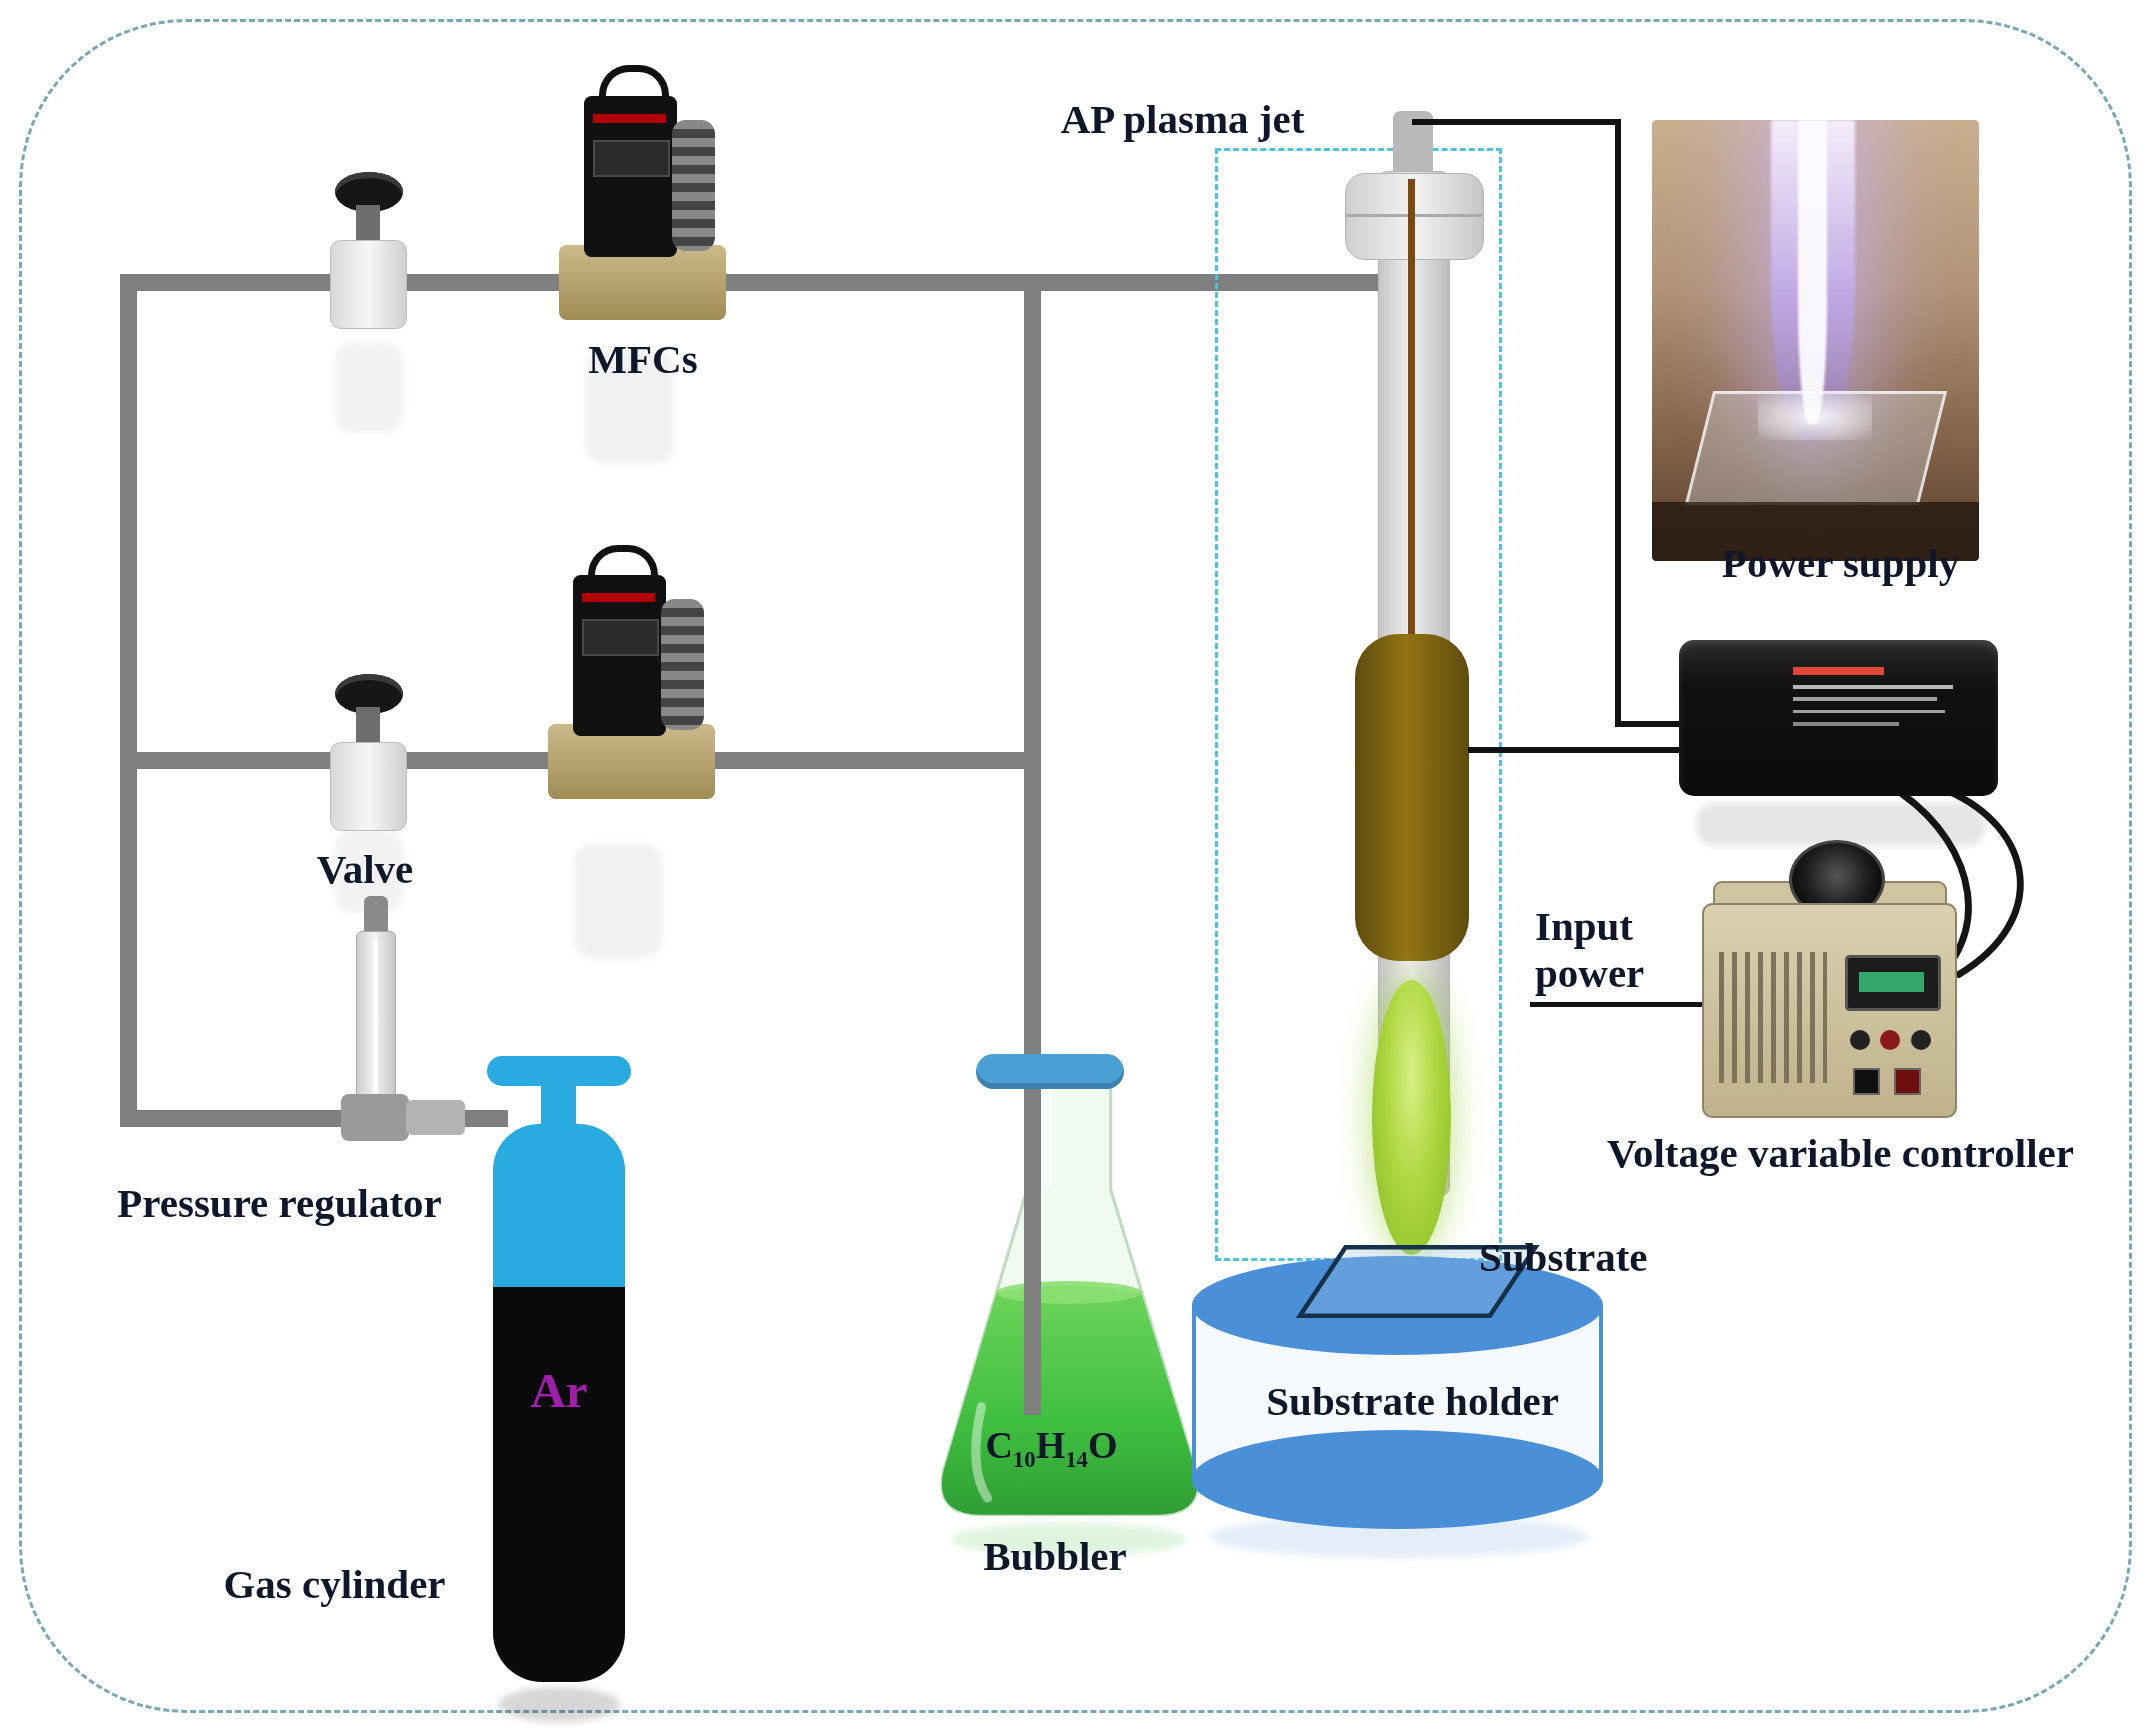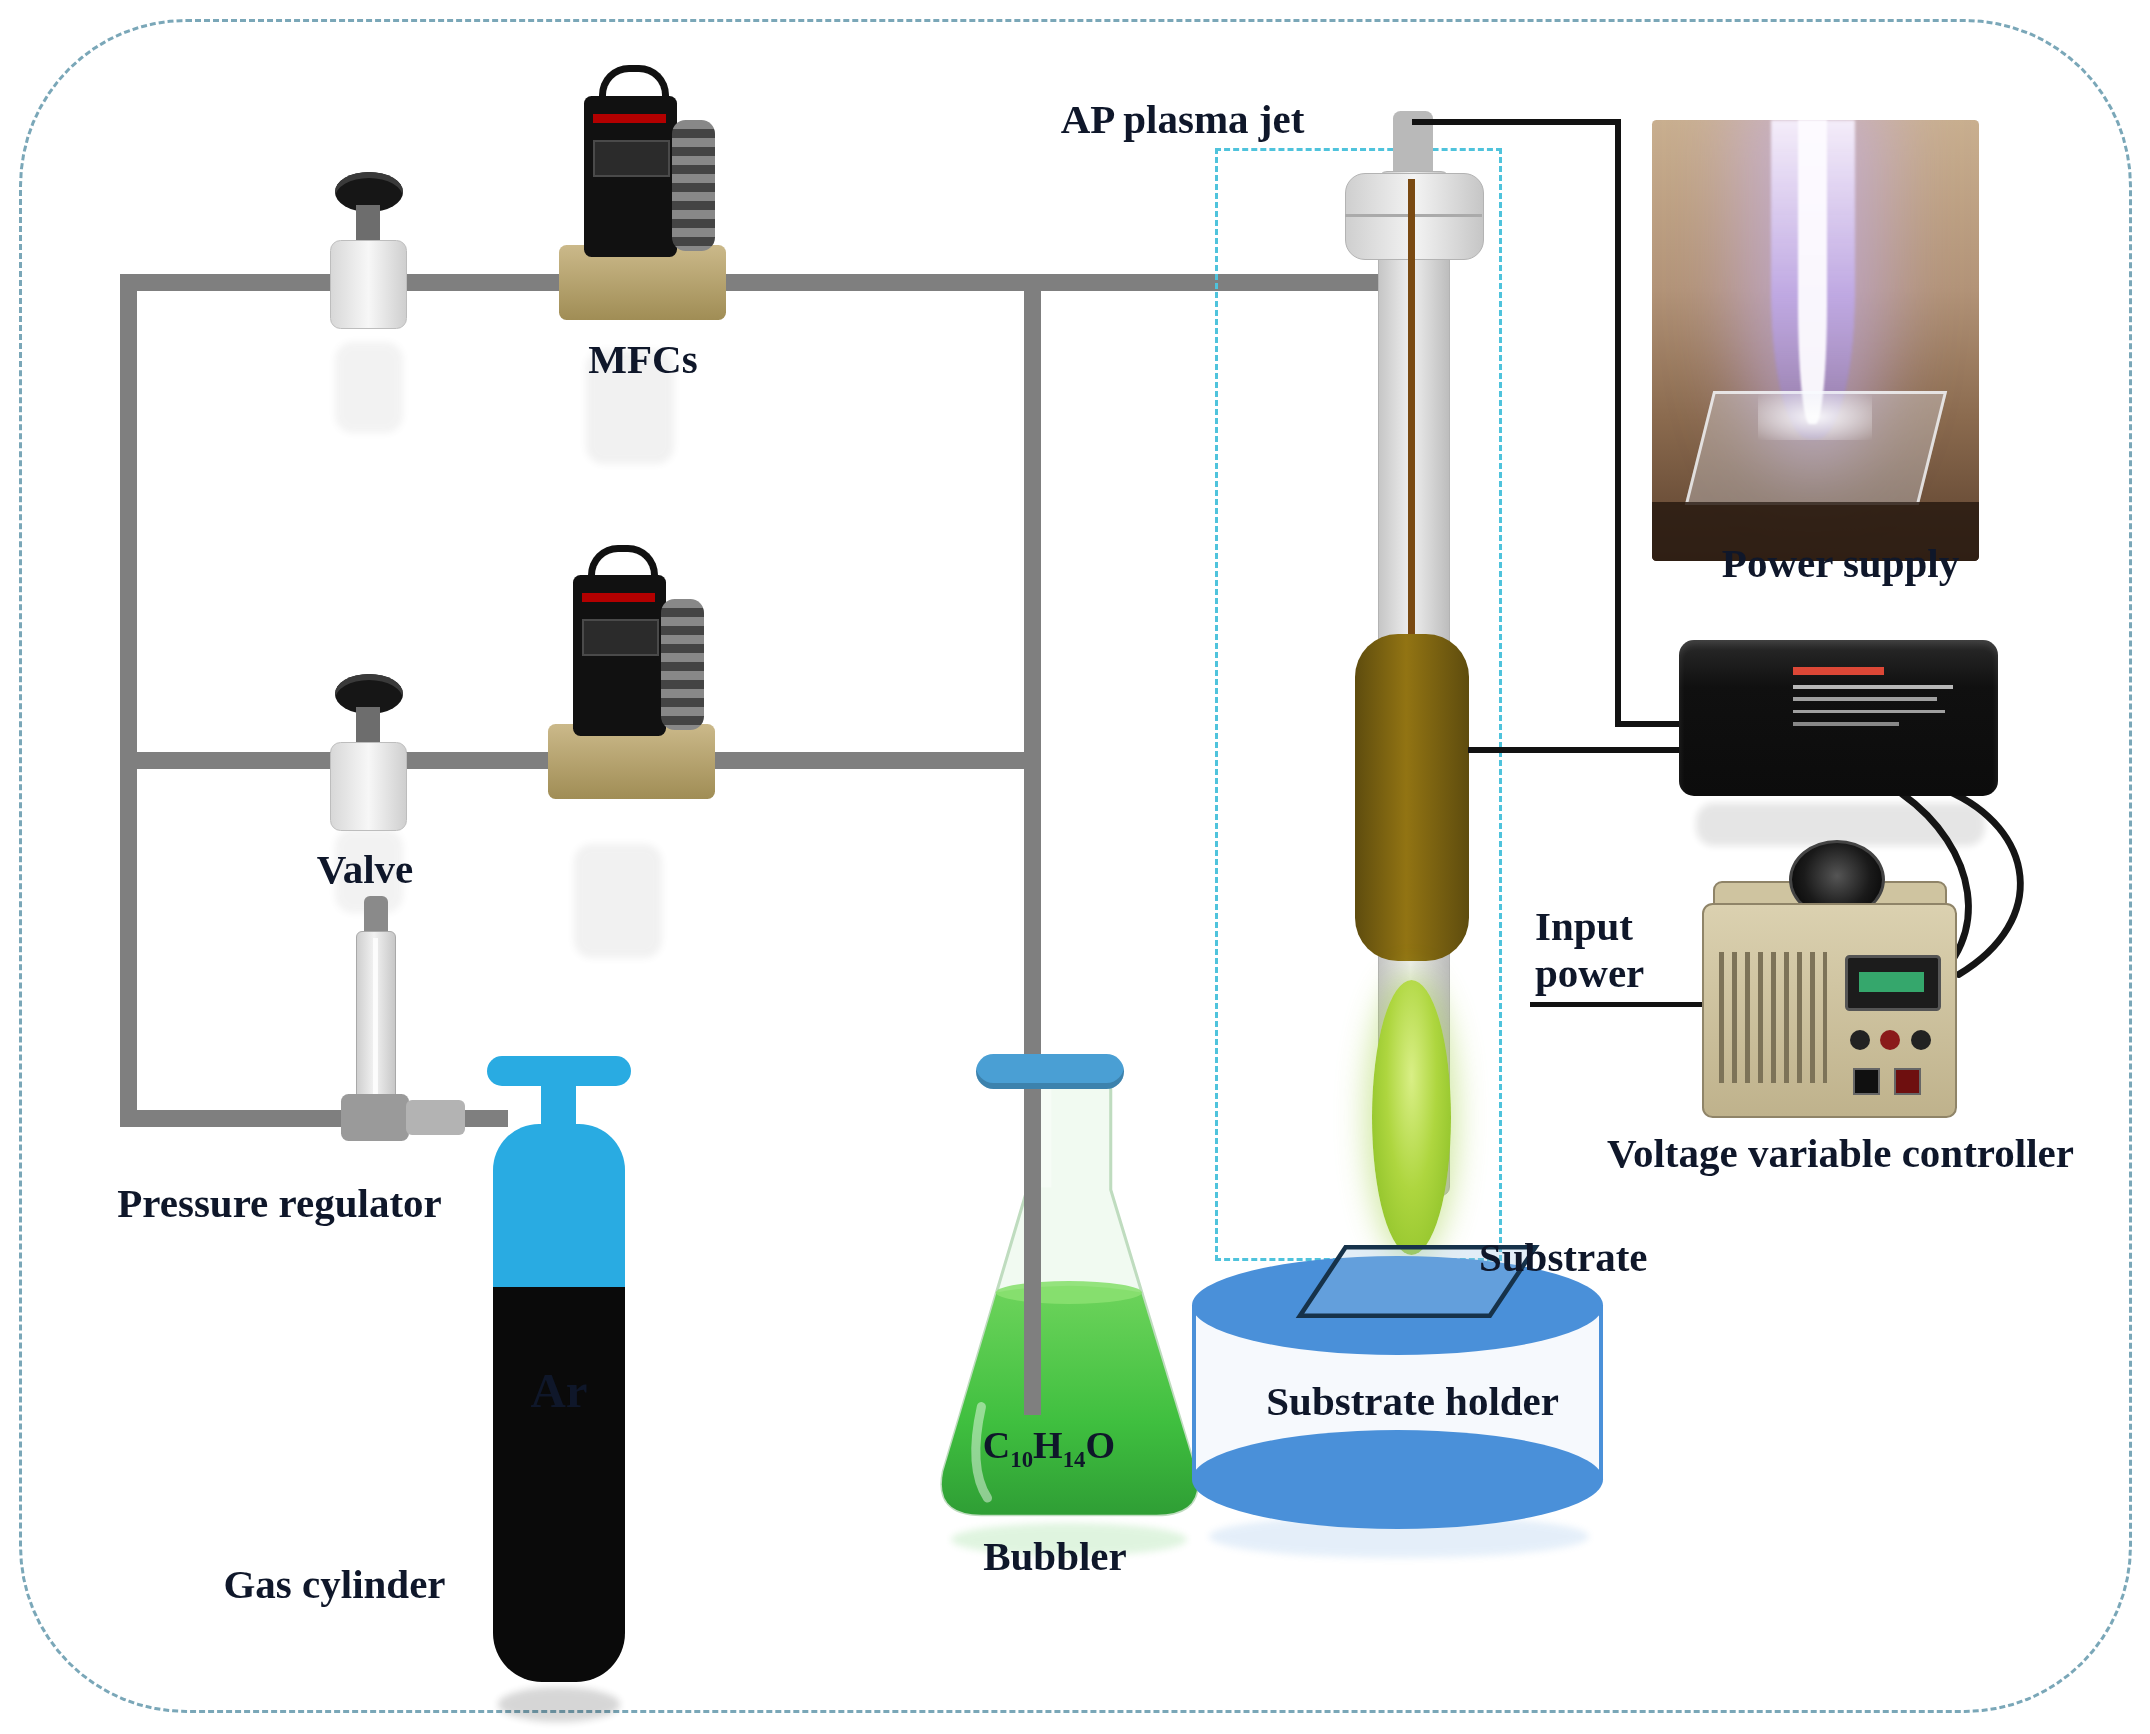--- a/index.html
+++ b/index.html
@@ -31,21 +31,21 @@
   <div class="ghost" style="left:335px;top:829px;width:68px;height:84px;opacity:.07;"></div>
   <div class="ghost" style="left:498px;top:1687px;width:122px;height:35px;background:#222;opacity:.18;border-radius:50%;"></div>
   <div class="ghost" style="left:951px;top:1523px;width:236px;height:33px;background:#3fbf3f;opacity:.16;border-radius:50%;"></div>
   <div class="ghost" style="left:1209px;top:1515px;width:380px;height:43px;background:#4a90d9;opacity:.14;border-radius:50%;"></div>
   <div class="ghost" style="left:1696px;top:803px;width:289px;height:43px;background:#111;opacity:.10;"></div>
 
   <div class="abs" style="left:487px;top:1056px;width:144px;height:30px;background:#29abe2;border-radius:15px;"></div>
   <div class="abs" style="left:541px;top:1081px;width:35px;height:47px;background:#29abe2;"></div>
   <div class="abs" style="left:493px;top:1124px;width:132px;height:172px;background:#29abe2;border-radius:46px 46px 0 0;"></div>
   <div class="abs" style="left:493px;top:1287px;width:132px;height:395px;background:#0a0a0a;border-radius:0 0 49px 49px;"></div>
-  <div class="label" style="left:493px;top:1363px;width:132px;color:#0f172a;font-size:49px;">Ar</div>
+  <div class="label" style="left:493px;top:1363px;width:132px;color:#a21caf;font-size:49px;">Ar</div>
 
   <div class="abs" style="left:364px;top:896px;width:24px;height:41px;background:#8a8a8a;border-radius:6px;"></div>
   <div class="abs" style="left:356px;top:931px;width:38px;height:179px;background:linear-gradient(90deg,#cfcfcf,#f2f2f2 45%,#c7c7c7);border:1.5px solid #a8a8a8;border-radius:6px;"></div>
   <div class="abs" style="left:373px;top:938px;width:4.6px;height:164px;background:#ffffff;opacity:.8;"></div>
   <div class="abs" style="left:341px;top:1094px;width:68px;height:47px;background:#9a9a9a;border-radius:7.6px;"></div>
   <div class="abs" style="left:406px;top:1100px;width:59px;height:35px;background:#b3b3b3;border-radius:6px;"></div>
 
   <div class="abs" style="left:335px;top:172px;width:68px;height:40px;background:#161616;border-radius:50%;box-shadow:inset 0 6px 0 #3a3a3a;"></div>
   <div class="abs" style="left:356px;top:205px;width:24px;height:41px;background:#6d6d6d;"></div>
   <div class="abs" style="left:330px;top:240px;width:75px;height:87px;background:linear-gradient(90deg,#d8d8d8,#f7f7f7 50%,#cfcfcf);border:1.5px solid #bdbdbd;border-radius:10.6px;"></div>
@@ -144,21 +144,21 @@
     <div style="position:absolute;left:207px;top:125px;width:20px;height:20px;background:#222;border-radius:50%;"></div>
     <div style="position:absolute;left:149px;top:163px;width:23px;height:23px;background:#101010;border:2.3px solid #666;"></div>
     <div style="position:absolute;left:190px;top:163px;width:23px;height:23px;background:#6e0f0f;border:2.3px solid #666;"></div>
   </div>
 
   <div class="label" style="left:1004px;top:96px;width:357px;">AP plasma jet</div>
   <div class="label" style="left:567px;top:336px;width:152px;">MFCs</div>
   <div class="label" style="left:293px;top:846px;width:144px;">Valve</div>
   <div class="label" style="left:61px;top:1180px;width:437px;">Pressure regulator</div>
   <div class="label" style="left:190px;top:1561px;width:289px;font-family:Liberation Serif, serif;">Gas cylinder</div>
-  <div class="label" style="left:932px;top:1424px;width:183px;font-size:38px;text-align:right;"><span>C</span><sub>10</sub><span>H</span><sub>14</sub><span>O</span></div>
+  <div class="label" style="left:960px;top:1424px;width:183px;font-size:38px;"><span>C</span><sub>10</sub><span>H</span><sub>14</sub><span>O</span></div>
   <div class="label" style="left:960px;top:1533px;width:190px;">Bubbler</div>
   <div class="label" style="left:1479px;top:1234px;width:228px;text-align:left;">Substrate</div>
   <div class="label" style="left:1681px;top:540px;width:319px;">Power supply</div>
   <div class="label" style="left:1535px;top:903px;width:167px;text-align:left;">
     <div>Input</div>
     <div>power</div>
   </div>
   <div class="label" style="left:1544px;top:1130px;width:593px;">Voltage variable controller</div>
 
 </div>

